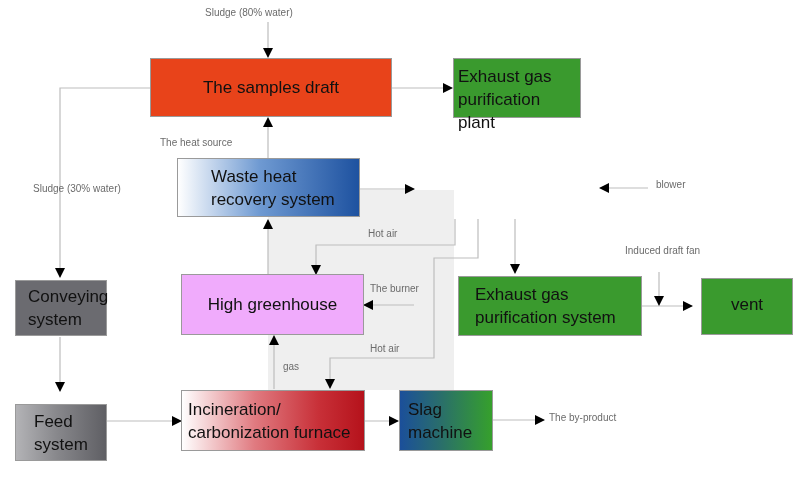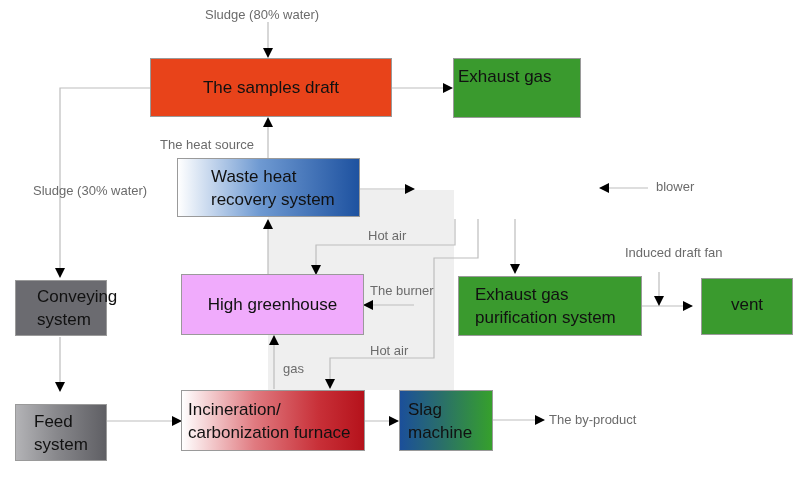--- a/index.html
+++ b/index.html
@@ -2,21 +2,21 @@
 <html><head>
   <meta charset="utf-8">
   <style>
     html, body { margin:0; padding:0; background:#ffffff; }
     body { width:800px; height:486px; position:relative; overflow:hidden; font-family:"Liberation Sans", sans-serif; }
     .canvas { position:absolute; left:0; top:0; width:800px; height:486px; }
     svg.wires { position:absolute; left:0; top:0; width:800px; height:486px; }
     .node { position:absolute; box-sizing:border-box; border:1px solid #9a9a9a; color:#111; font-size:17px; line-height:23px; display:flex; align-items:center; padding-left:20px; }
     .node span { display:block; }
     .center { justify-content:center; padding-left:0; }
-    .lbl { position:absolute; font-size:13px; color:#6b6b6b; white-space:nowrap; }
+    .lbl { position:absolute; font-size:10px; color:#6b6b6b; white-space:nowrap; }
     .bgzone { position:absolute; background:#efefef; }
   </style>
 </head>
 <body>
 
 <div class="canvas">
 
   <div class="bgzone" style="left:268px;top:190px;width:186px;height:200px;clip-path:polygon(0 0,100% 0,100% 100%,40% 100%,0 100%);"></div>
 
   <svg class="wires" viewBox="0 0 800 486">
@@ -65,32 +65,33 @@
     </g>
   </svg>
 
   <div class="node center" style="left:150px;top:58px;width:242px;height:59px;background:#e8431a;">
     <span>The samples draft</span>
   </div>
 
   <div class="node" style="left:453px;top:58px;width:128px;height:60px;background:#3a9a2e;padding-left:4px;align-items:flex-start;padding-top:6px;">
     <div>
         <span>Exhaust gas</span>
+        <span>purification plant</span>
       </div>
   </div>
 
   <div class="node" style="left:177px;top:158px;width:183px;height:59px;background:linear-gradient(to right,#ffffff 0%,#6f9ad2 45%,#1e52a0 100%);padding-left:33px;">
     <div>
         <span>Waste heat</span>
         <span>recovery system</span>
       </div>
   </div>
 
 
-  <div class="node" style="left:15px;top:280px;width:92px;height:56px;background:#6b6b70;padding-left:21px;">
+  <div class="node" style="left:15px;top:280px;width:92px;height:56px;background:#6b6b70;padding-left:12px;">
     <div>
         <span>Conveying</span>
         <span>system</span>
       </div>
   </div>
 
   <div class="node center" style="left:181px;top:274px;width:183px;height:61px;background:#f0abfc;">
     <span>High greenhouse</span>
   </div>
 

